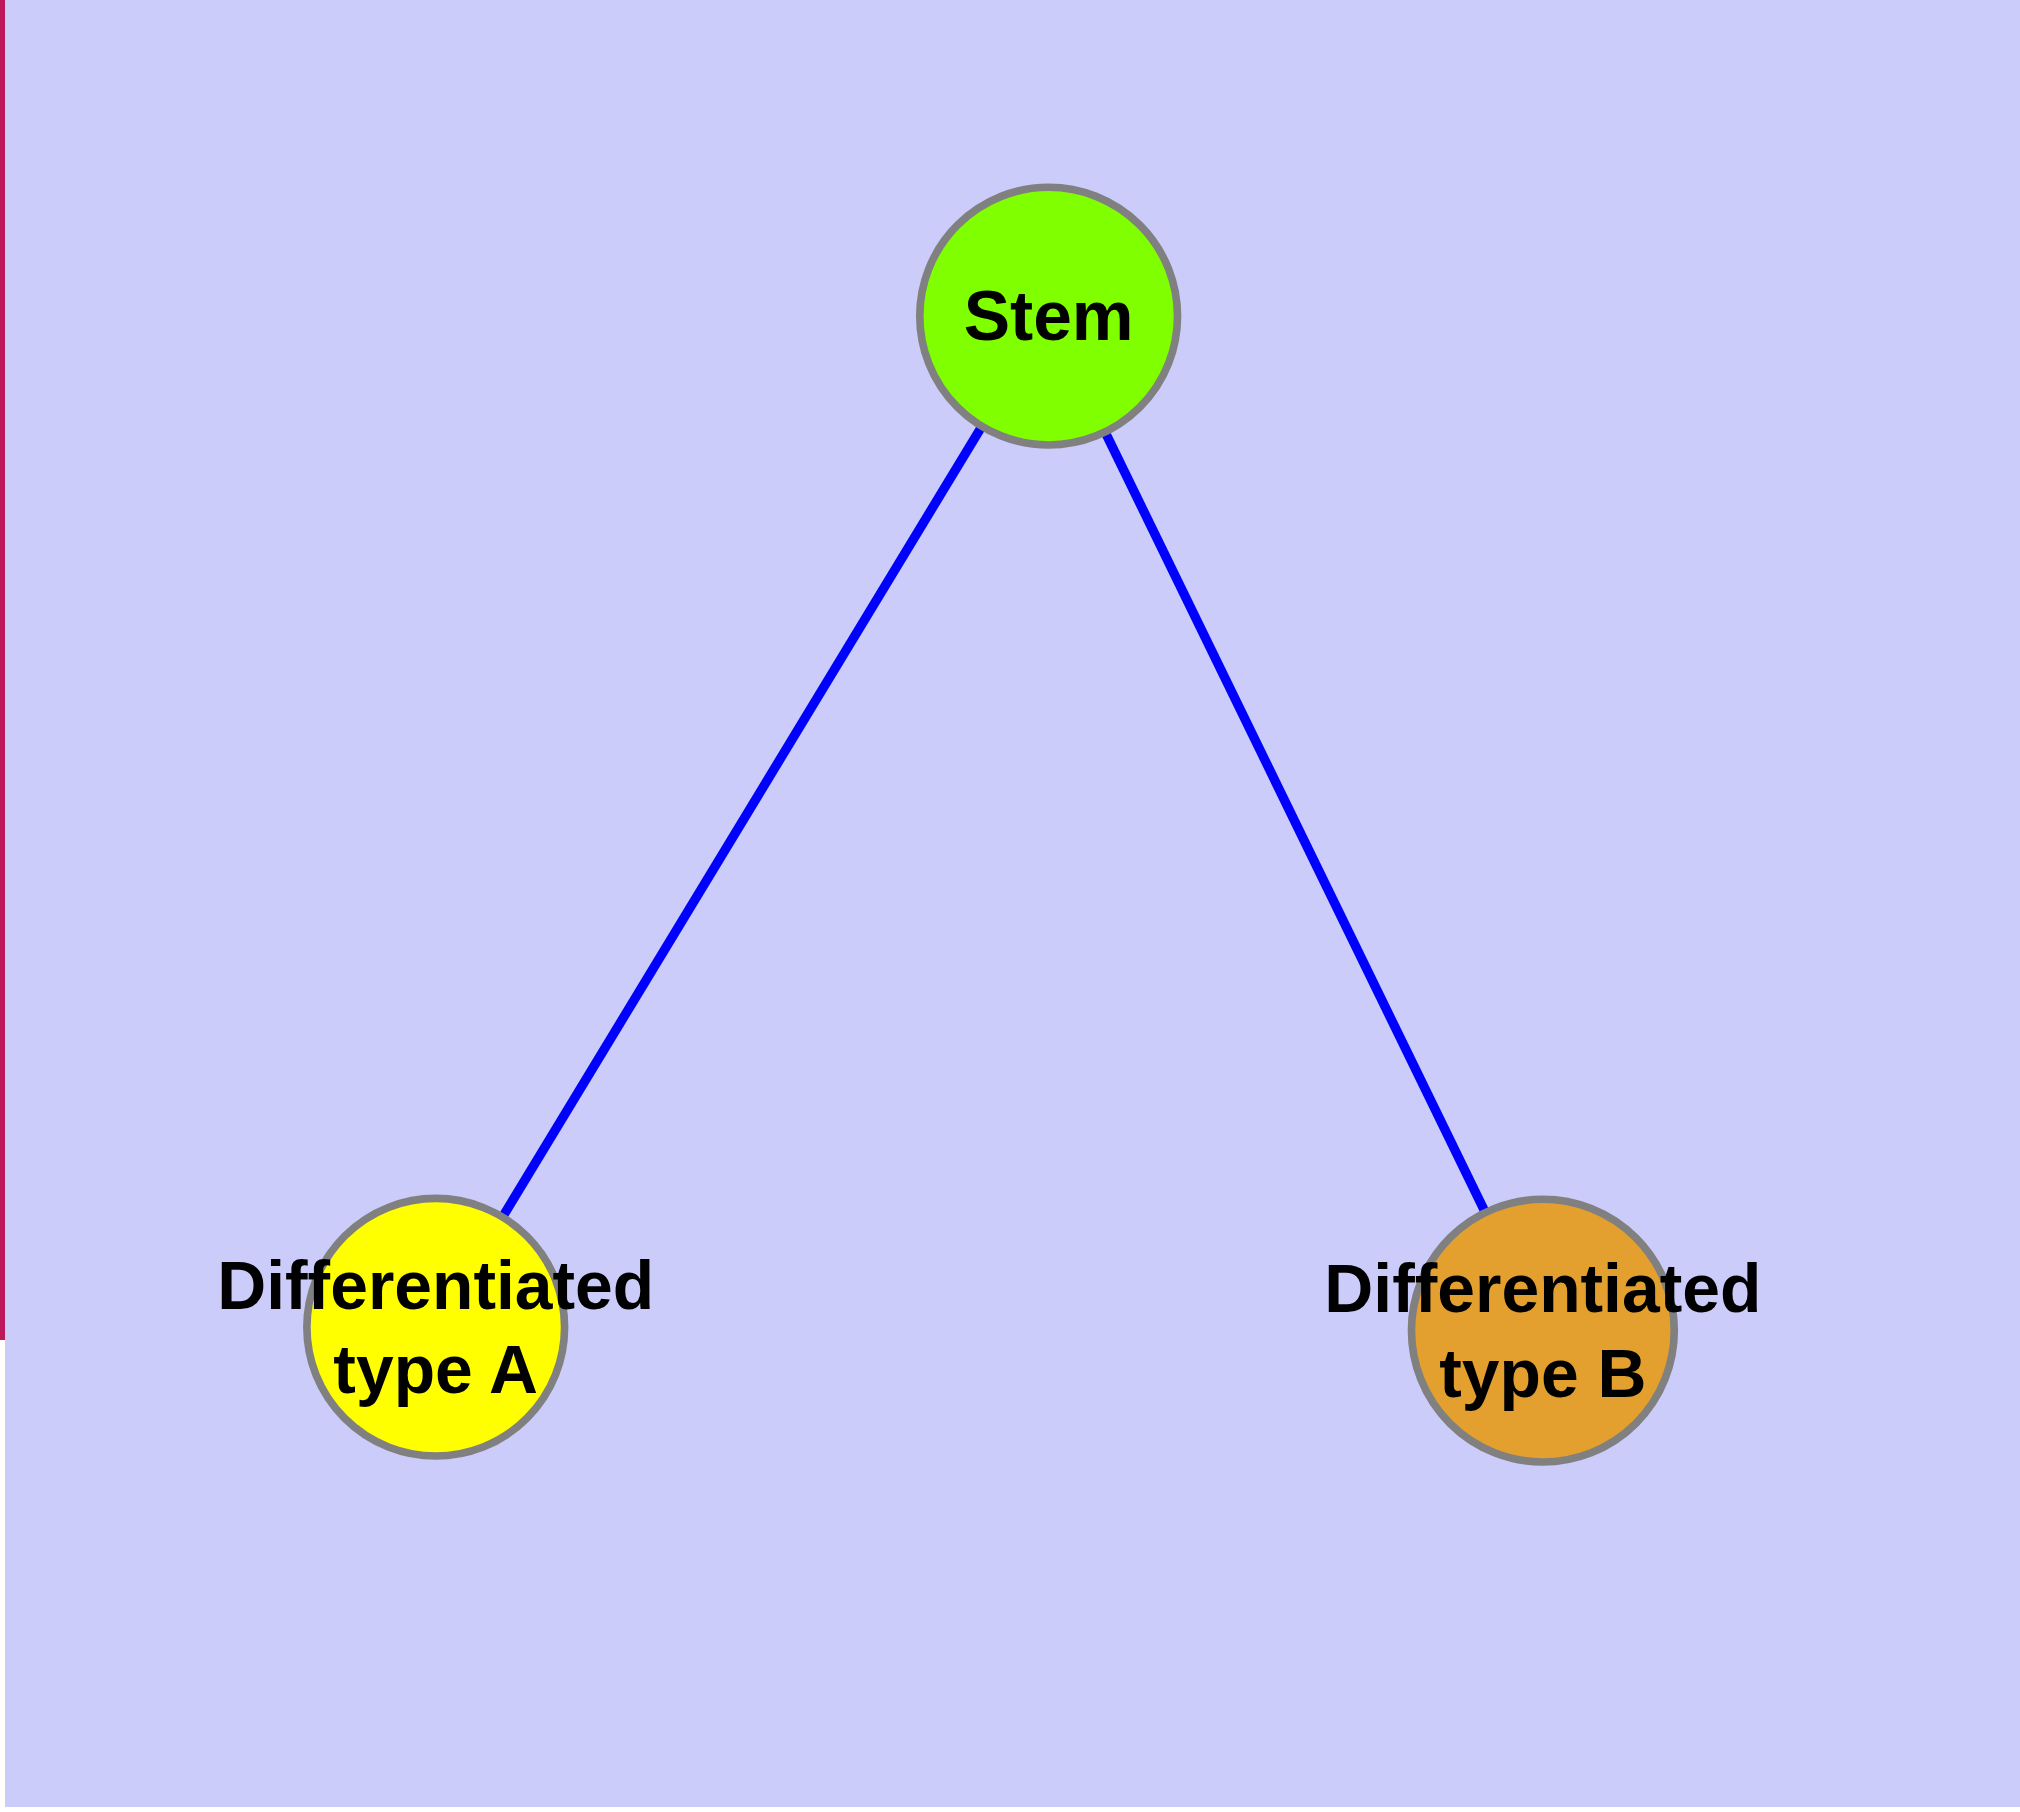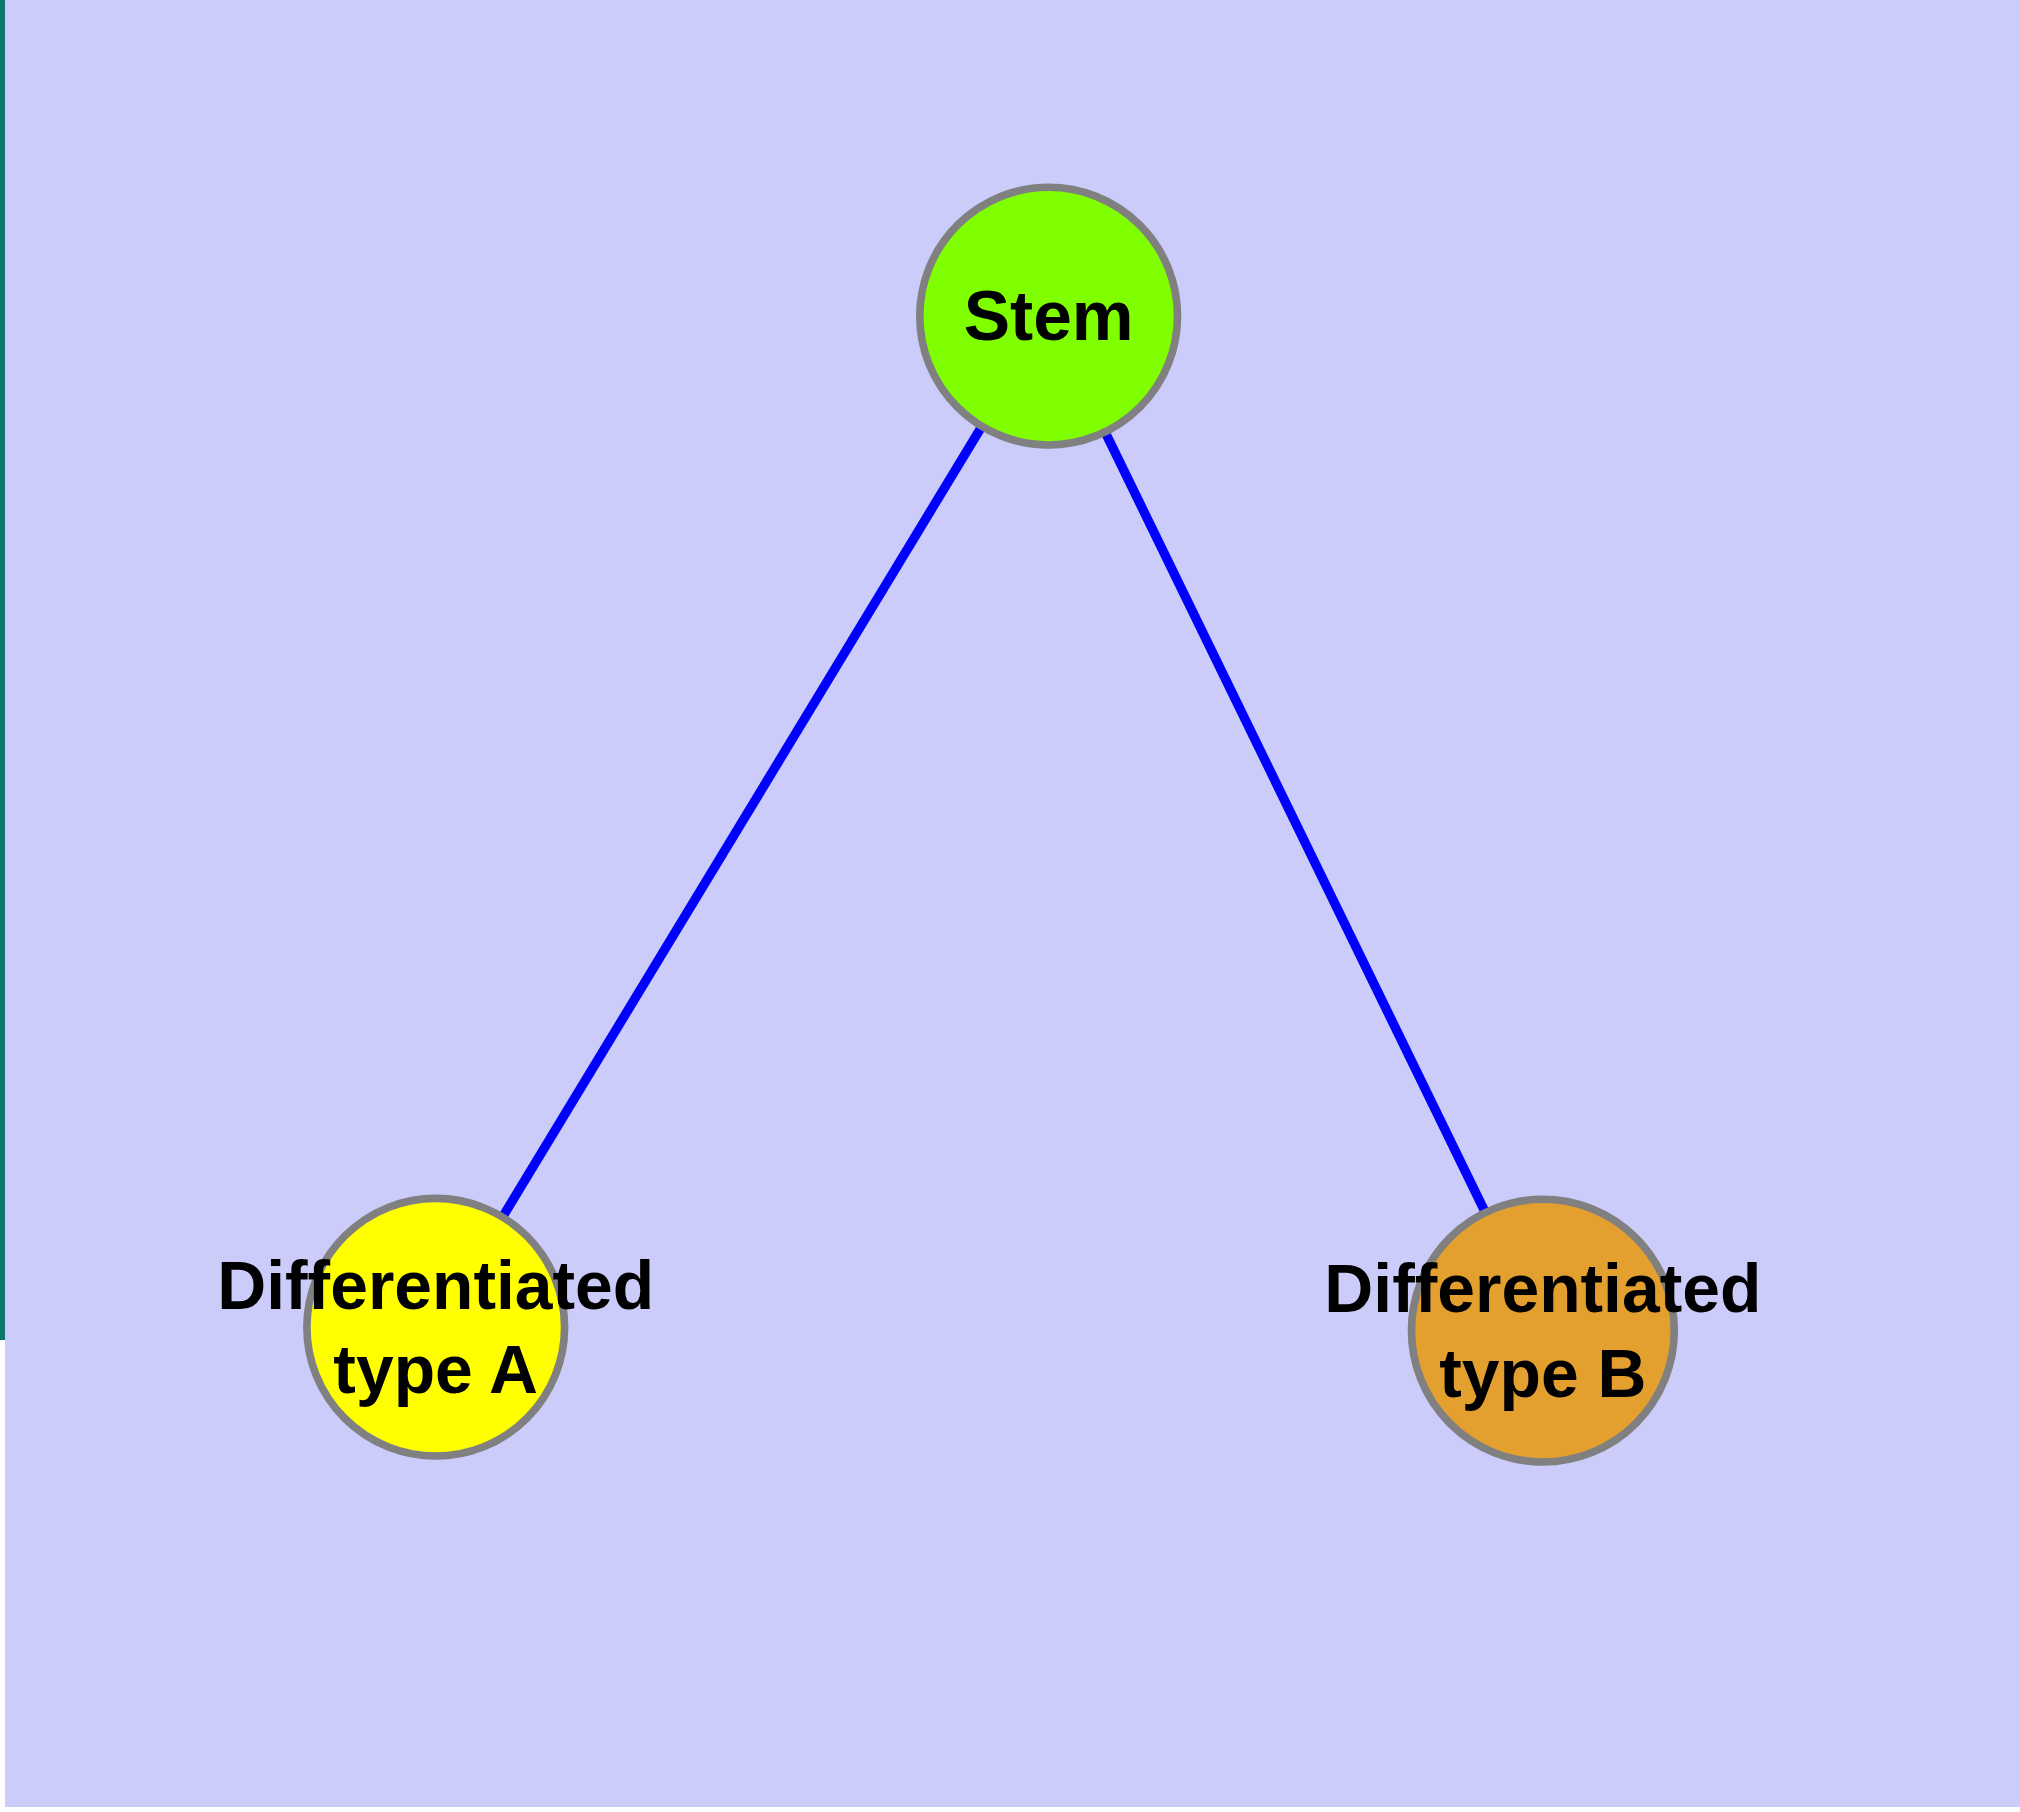--- a/index.html
+++ b/index.html
@@ -43,21 +43,21 @@
     font-size: 80px;
     text-anchor: middle;
   }
   .node-label-text.single {
     font-size: 82px;
   }
 </style>
 </head>
 <body style="width: 2021px; height: 1812px;">
 
-<div id="canvas" style="width: 2021px; height: 1340px; background: #0f766e;">
+<div id="canvas" style="width: 2021px; height: 1340px; background: #be185d;">
 
   <div id="plot-bg" style="background: rgb(204, 204, 250);"></div>
 
   <svg id="graph-svg" viewBox="0 0 2384 2138" preserveAspectRatio="none" xmlns="http://www.w3.org/2000/svg">
 
     <g>
       <line x1="1237" y1="373" x2="514" y2="1566" stroke="#0000ff" stroke-width="11" stroke-linecap="butt"></line>
       <line x1="1237" y1="373" x2="1820" y2="1570" stroke="#0000ff" stroke-width="11" stroke-linecap="butt"></line>
     </g>
 

